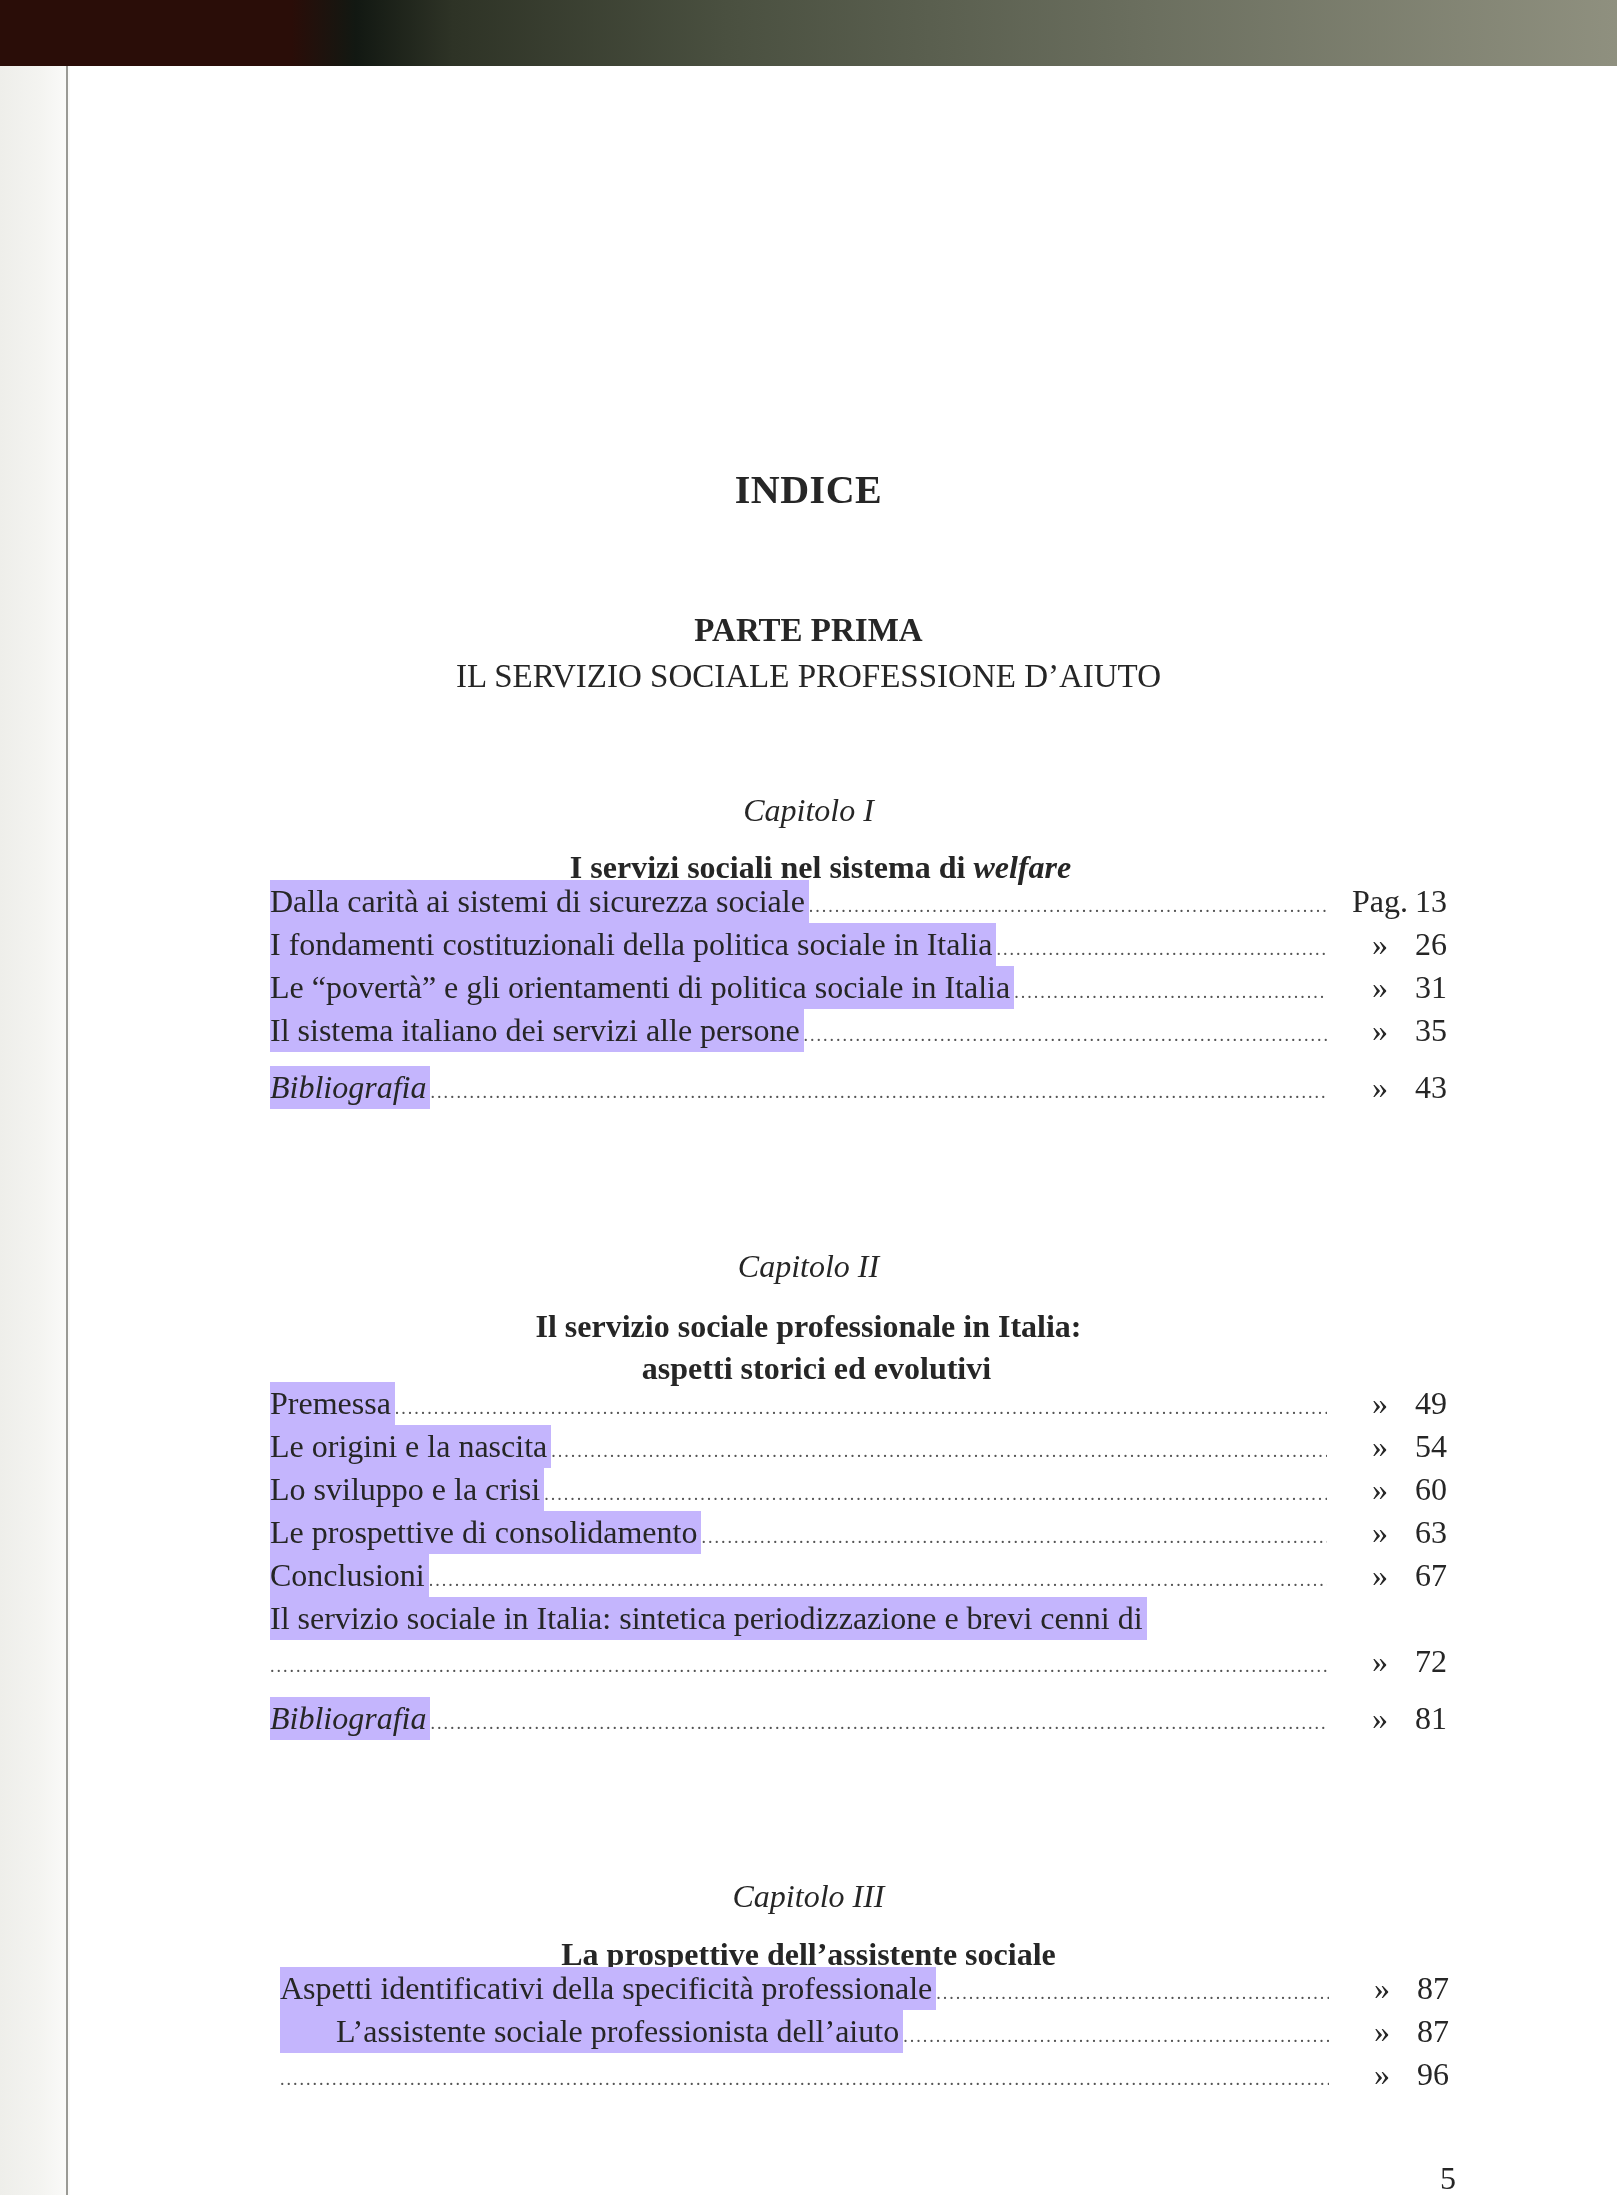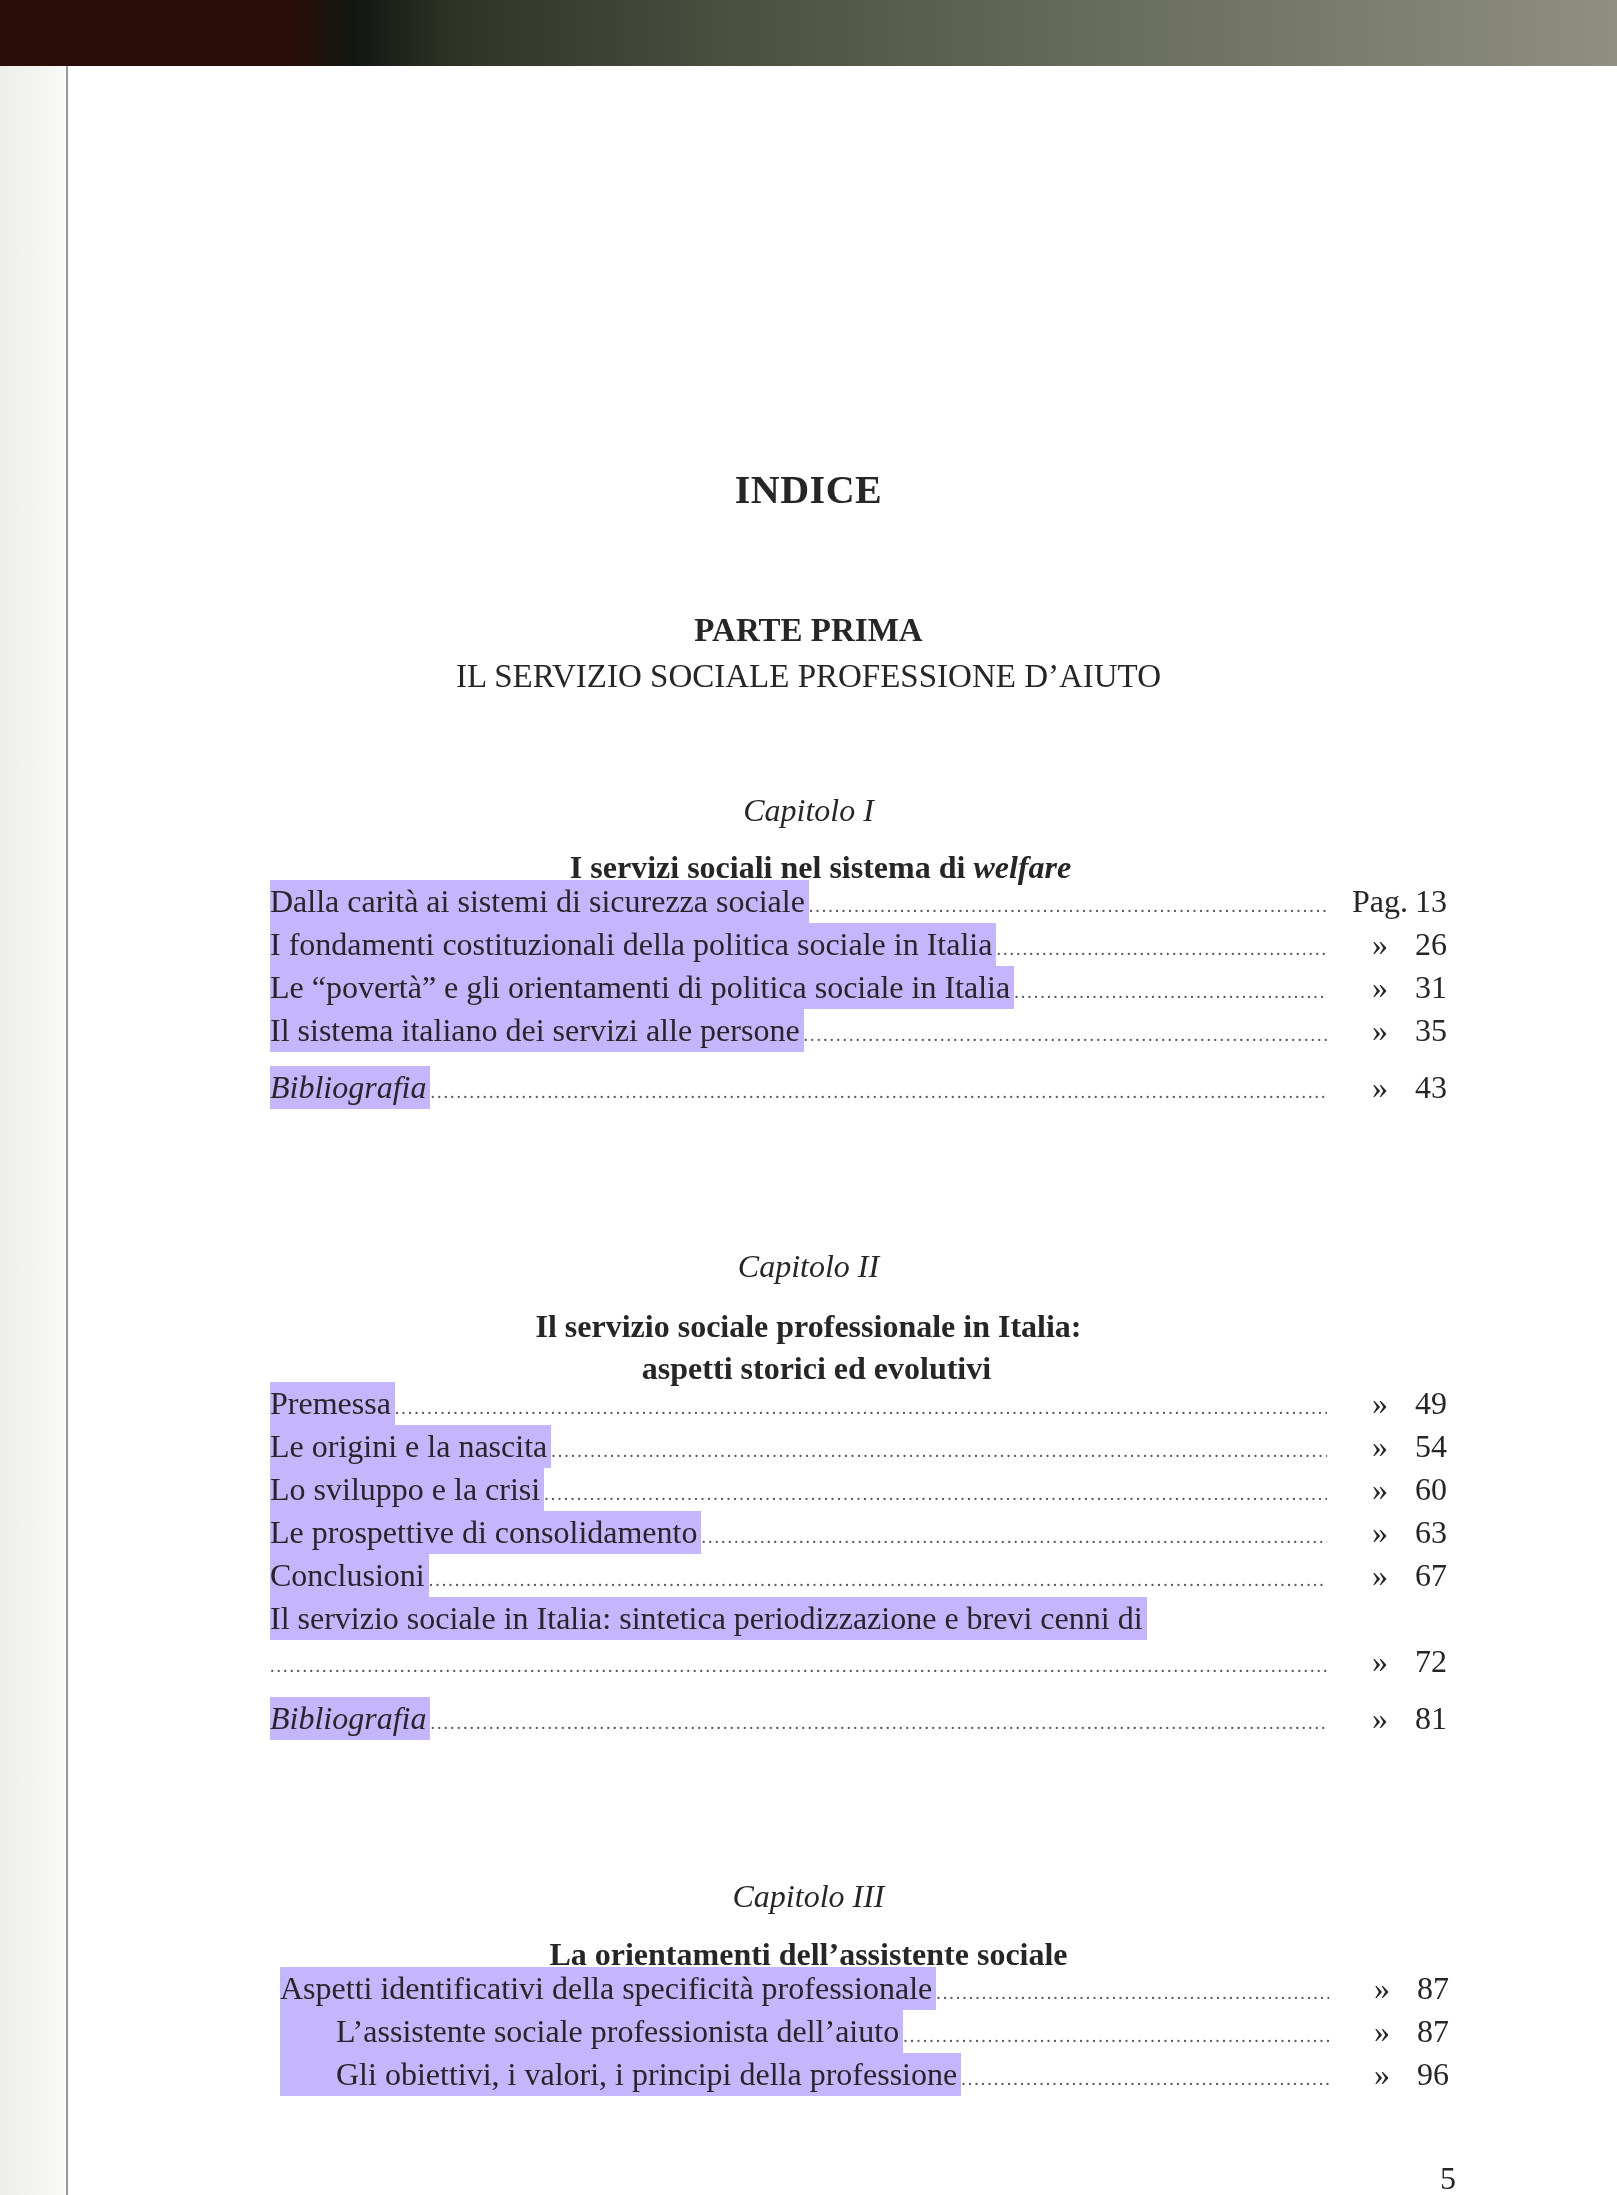--- a/index.html
+++ b/index.html
@@ -147,36 +147,35 @@
     </div>
   <div class="toc-row gap">
       <span class="lbl italic">Bibliografia</span>
       <span class="dots"></span>
       <span class="ref">»</span>
       <span class="pg">81</span>
     </div>
 </div>
 
 <div class="center chap-label" style="top:1830px;">Capitolo III</div>
-<div class="center chap-title" style="top:1885px;">La orientamenti dell’assistente sociale</div>
+<div class="center chap-title" style="top:1885px;">La prospettive dell’assistente sociale</div>
 
 <div class="toc" style="top:1967px; left:280px; width:1192px;">
   <div class="toc-row">
       <span class="lbl">Aspetti identificativi della specificità professionale</span>
       <span class="dots"></span>
       <span class="ref">»</span>
       <span class="pg">87</span>
     </div>
   <div class="toc-row indent">
       <span class="lbl">L’assistente sociale professionista dell’aiuto</span>
       <span class="dots"></span>
       <span class="ref">»</span>
       <span class="pg">87</span>
     </div>
   <div class="toc-row indent">
-      <span class="lbl">Gli obiettivi, i valori, i principi della professione</span>
       <span class="dots"></span>
       <span class="ref">»</span>
       <span class="pg">96</span>
     </div>
 </div>
 
 <div class="page-number">5</div>
 
 </body></html>

